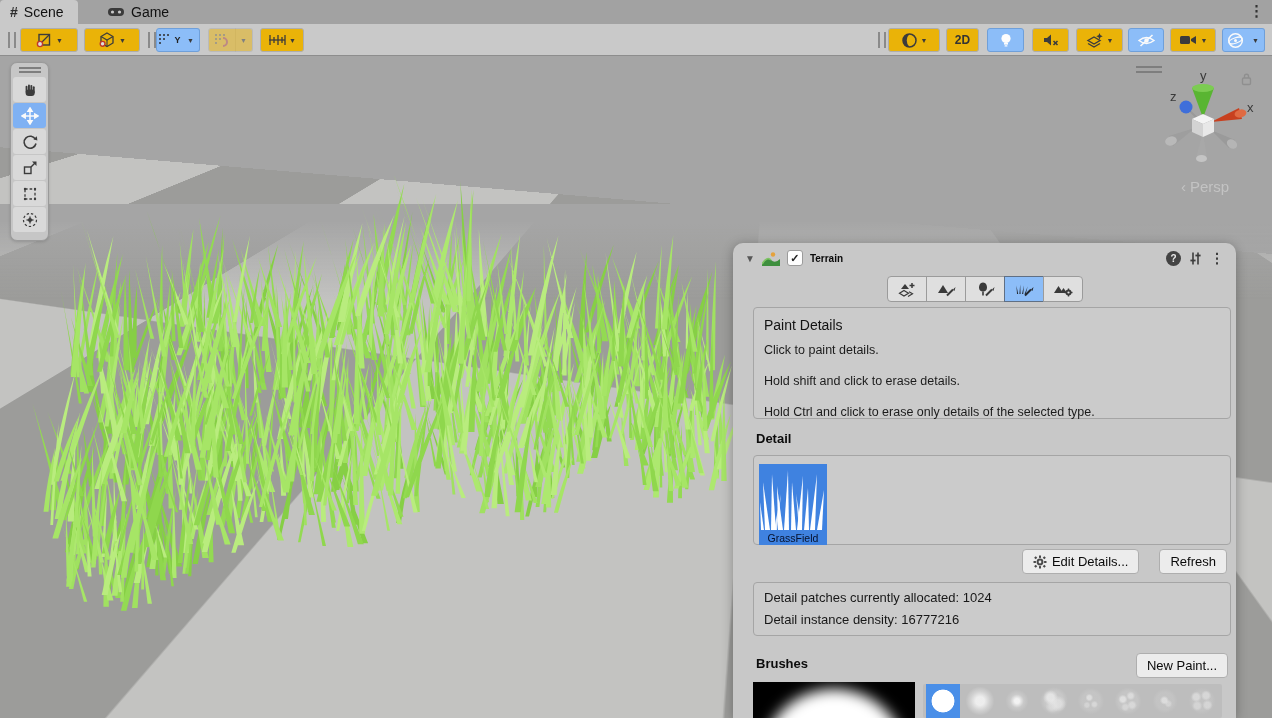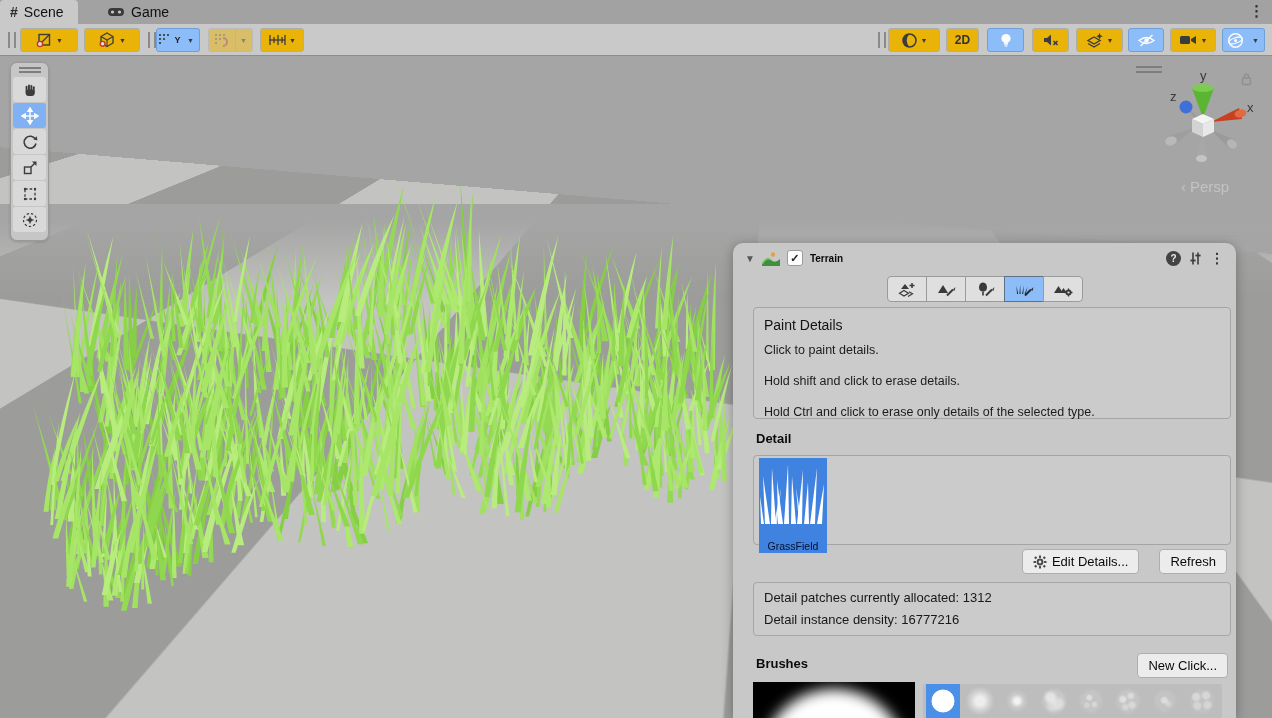--- a/index.html
+++ b/index.html
@@ -76,21 +76,21 @@
   .pt-btn:last-child { border-radius:0 4px 4px 0; }
   .pt-btn.sel { background:#8cbdf8; border-color:#5f6f84; }
 
   .box { position:absolute; left:20px; right:5px; background:#cbcbcb; border:1px solid #a5a5a5; border-radius:4px; }
   .help-box { top:64px; height:112px; padding:9px 10px; }
   .help-title { font-size:14px; color:#131313; margin-bottom:10px; }
   .help-line { font-size:12.5px; color:#1c1c1c; margin-bottom:17px; }
 
   .sec-label { position:absolute; left:23px; font-weight:bold; font-size:13px; color:#0c0c0c; }
   .details-box { top:212px; height:90px; }
-  .thumb { position:absolute; left:5px; top:2px; width:68px; height:95px; background:#3f82e0; overflow:hidden; }
+  .thumb { position:absolute; left:5px; top:8px; width:68px; height:81px; background:#3f82e0; overflow:hidden; }
   .thumb-label { position:absolute; left:0; bottom:1px; width:100%; text-align:center; font-size:10.5px; color:#06112b; }
 
   .btn-row { position:absolute; top:306px; right:9px; display:flex; gap:20px; }
   .ubtn { height:25px; background:#ececec; border:1px solid #aeaeae; border-radius:4px; padding:0 10px;
           display:flex; align-items:center; gap:5px; font-size:13px; color:#0a0a0a; }
 
   .info-box { top:339px; height:54px; padding:7px 10px; }
   .info-line { font-size:13px; color:#181818; margin-bottom:7px; }
 
   .newbrush { position:absolute; top:410px; right:8px; }
@@ -538,31 +538,31 @@
         <span>Edit Details...</span>
       </div>
       <div class="ubtn">
         <span>Refresh</span>
       </div>
     </div>
 
     <div class="box info-box">
       <div class="info-line">
         <span>Detail patches currently allocated:</span>
-        <span>1312</span>
+        <span>1024</span>
       </div>
       <div class="info-line">
         <span>Detail instance density:</span>
         <span>16777216</span>
       </div>
     </div>
 
     <div class="sec-label" style="top:413px;">Brushes</div>
     <div class="ubtn newbrush">
-      <span>New Click...</span>
+      <span>New Paint...</span>
     </div>
 
     <div class="brush-preview">
       <div class="bp-circle"></div>
     </div>
 
     <div class="brush-strip">
       <div class="bcell sel" style="left:3px;">
           <div class="bc b1"></div>
         </div>

